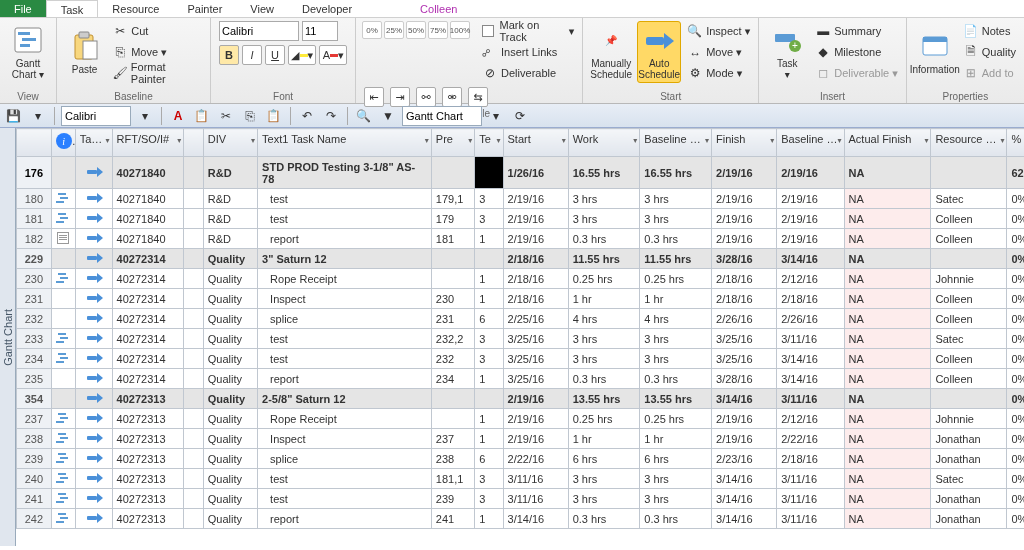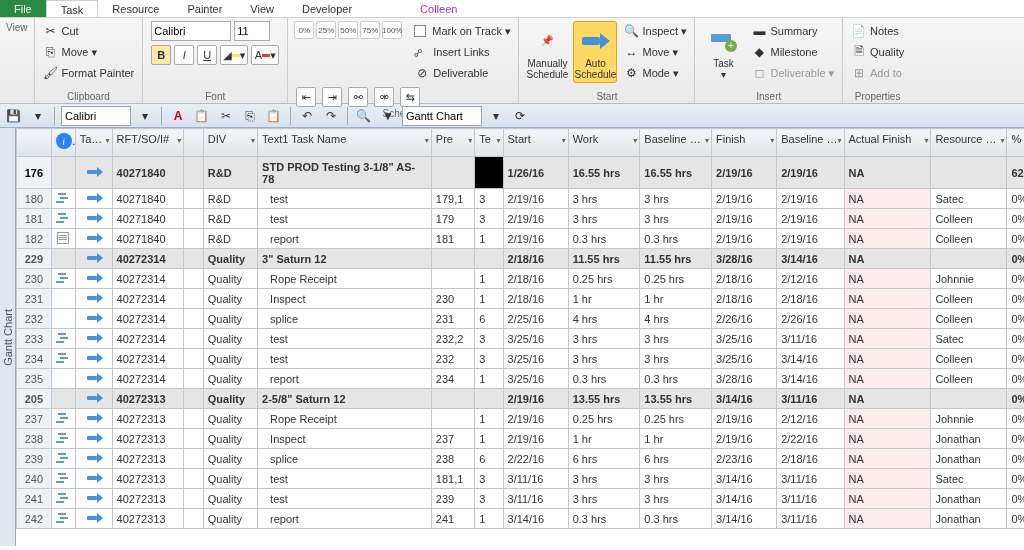--- a/index.html
+++ b/index.html
@@ -75,38 +75,61 @@
   <div class="menu-tab">Resource</div>
   <div class="menu-tab">Painter</div>
   <div class="menu-tab">View</div>
   <div class="menu-tab">Developer</div>
   <div style="width:40px"></div>
   <div class="menu-tab context">Colleen</div>
 </div>
 
 <div class="ribbon">
   <div class="ribbon-group">
+    <div class="ribbon-group-body">
+      <div class="big-btn">
+        <div class="big-icon">
+          <svg width="30" height="28">
+              <rect x="2" y="2" width="26" height="24" rx="2" fill="#fff" stroke="#888"></rect>
+              <rect x="5" y="6" width="12" height="3" fill="#5b9bd5"></rect>
+              <rect x="9" y="12" width="14" height="3" fill="#5b9bd5"></rect>
+              <rect x="7" y="18" width="10" height="3" fill="#5b9bd5"></rect>
+            </svg>
+        </div>
+        <span>Gantt<br>Chart ▾</span>
+      </div>
+    </div>
     <div class="ribbon-group-title">View</div>
   </div>
 
   <div class="ribbon-group">
     <div class="ribbon-group-body">
+      <div class="big-btn">
+        <div class="big-icon">
+          <svg width="28" height="30">
+              <rect x="4" y="4" width="18" height="24" rx="2" fill="#f8d77e" stroke="#c09030"></rect>
+              <rect x="8" y="1" width="10" height="6" rx="1" fill="#ccc" stroke="#888"></rect>
+              <rect x="12" y="10" width="14" height="18" fill="#fff" stroke="#888"></rect>
+            </svg>
+        </div>
+        <span>Paste</span>
+      </div>
       <div class="stack">
         <div class="small-row">
             <span class="small-icon">✂</span>
             <span>Cut</span>
           </div>
         <div class="small-row"><span class="small-icon">⎘</span><span>Move</span> ▾</div>
         <div class="small-row">
             <span class="small-icon">🖌</span>
             <span>Format Painter</span>
           </div>
       </div>
     </div>
-    <div class="ribbon-group-title">Clipboard</div>
+    <div class="ribbon-group-title">Baseline</div>
   </div>
 
   <div class="ribbon-group">
     <div class="ribbon-group-body stack" style="gap:4px;">
       <div class="small-row">
         <input class="font-select" value="Calibri" style="">
         <input class="size-select" value="11" style="">
       </div>
       <div class="small-row">
         <span class="fmt-btn bold">B</span>
@@ -202,20 +225,29 @@
             <span>Milestone</span>
           </div>
         <div class="small-row" style="color:#999"><span class="small-icon">◻</span><span>Deliverable</span> ▾</div>
       </div>
     </div>
     <div class="ribbon-group-title">Insert</div>
   </div>
 
   <div class="ribbon-group" style="border-right:none;">
     <div class="ribbon-group-body">
+      <div class="big-btn">
+        <div class="big-icon">
+          <svg width="28" height="26">
+              <rect x="2" y="4" width="24" height="18" rx="2" fill="#fff" stroke="#5b9bd5"></rect>
+              <rect x="2" y="4" width="24" height="5" fill="#5b9bd5"></rect>
+            </svg>
+        </div>
+        <span>Information</span>
+      </div>
       <div class="stack">
         <div class="small-row">
             <span class="small-icon">📄</span>
             <span>Notes</span>
           </div>
         <div class="small-row">
             <span class="small-icon">🗎</span>
             <span>Quality</span>
           </div>
         <div class="small-row" style="color:#999">
@@ -501,21 +533,21 @@
             <td>3/25/16</td>
             <td>0.3 hrs</td>
             <td>0.3 hrs</td>
             <td>3/28/16</td>
             <td>3/14/16</td>
             <td class="actual">NA</td>
             <td>Colleen</td>
             <td>0%</td>
           </tr>
           <tr class="summary-row">
-            <td class="rownum">205</td>
+            <td class="rownum">354</td>
             <td class="iconcell"></td>
             <td class="iconcell"><span class="mode-icon"></span></td>
             <td>40272313</td>
             <td class="iconcell"></td>
             <td>Quality</td>
             <td>2-5/8" Saturn 12</td>
             <td></td>
             <td></td>
             <td>2/19/16</td>
             <td>13.55 hrs</td>

